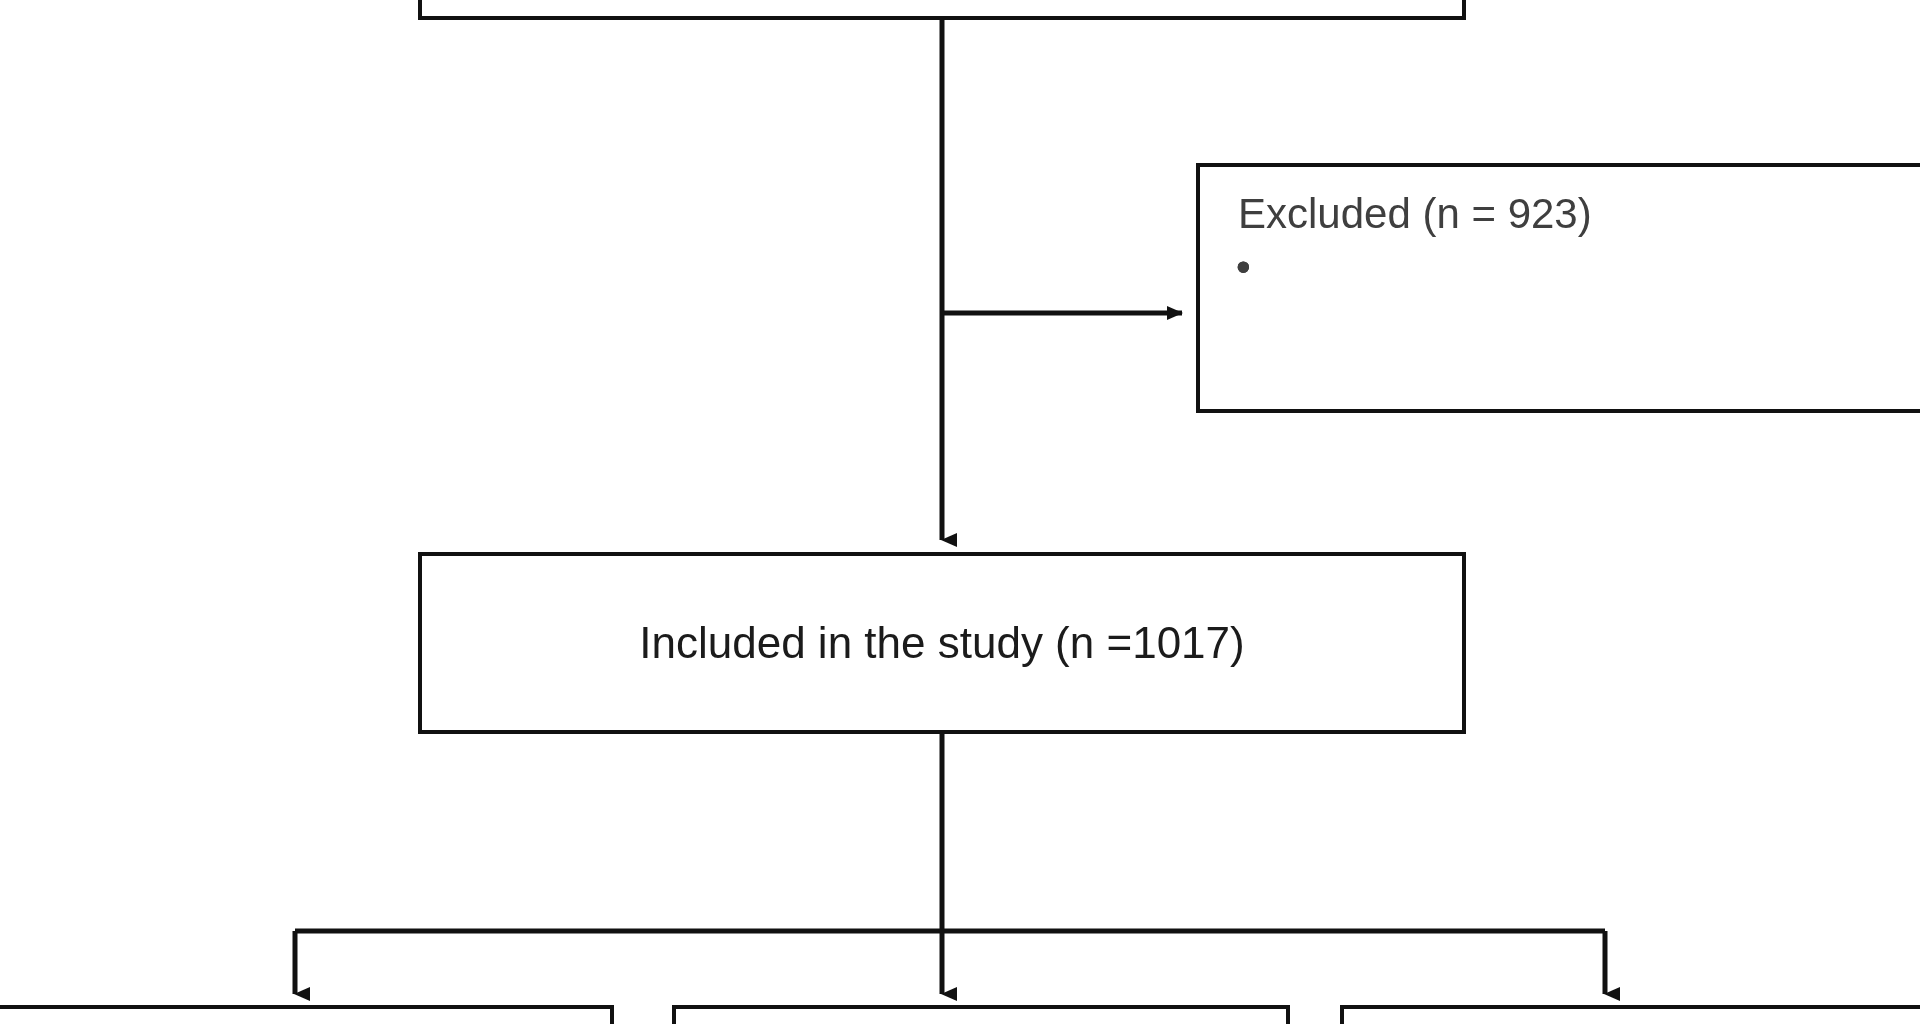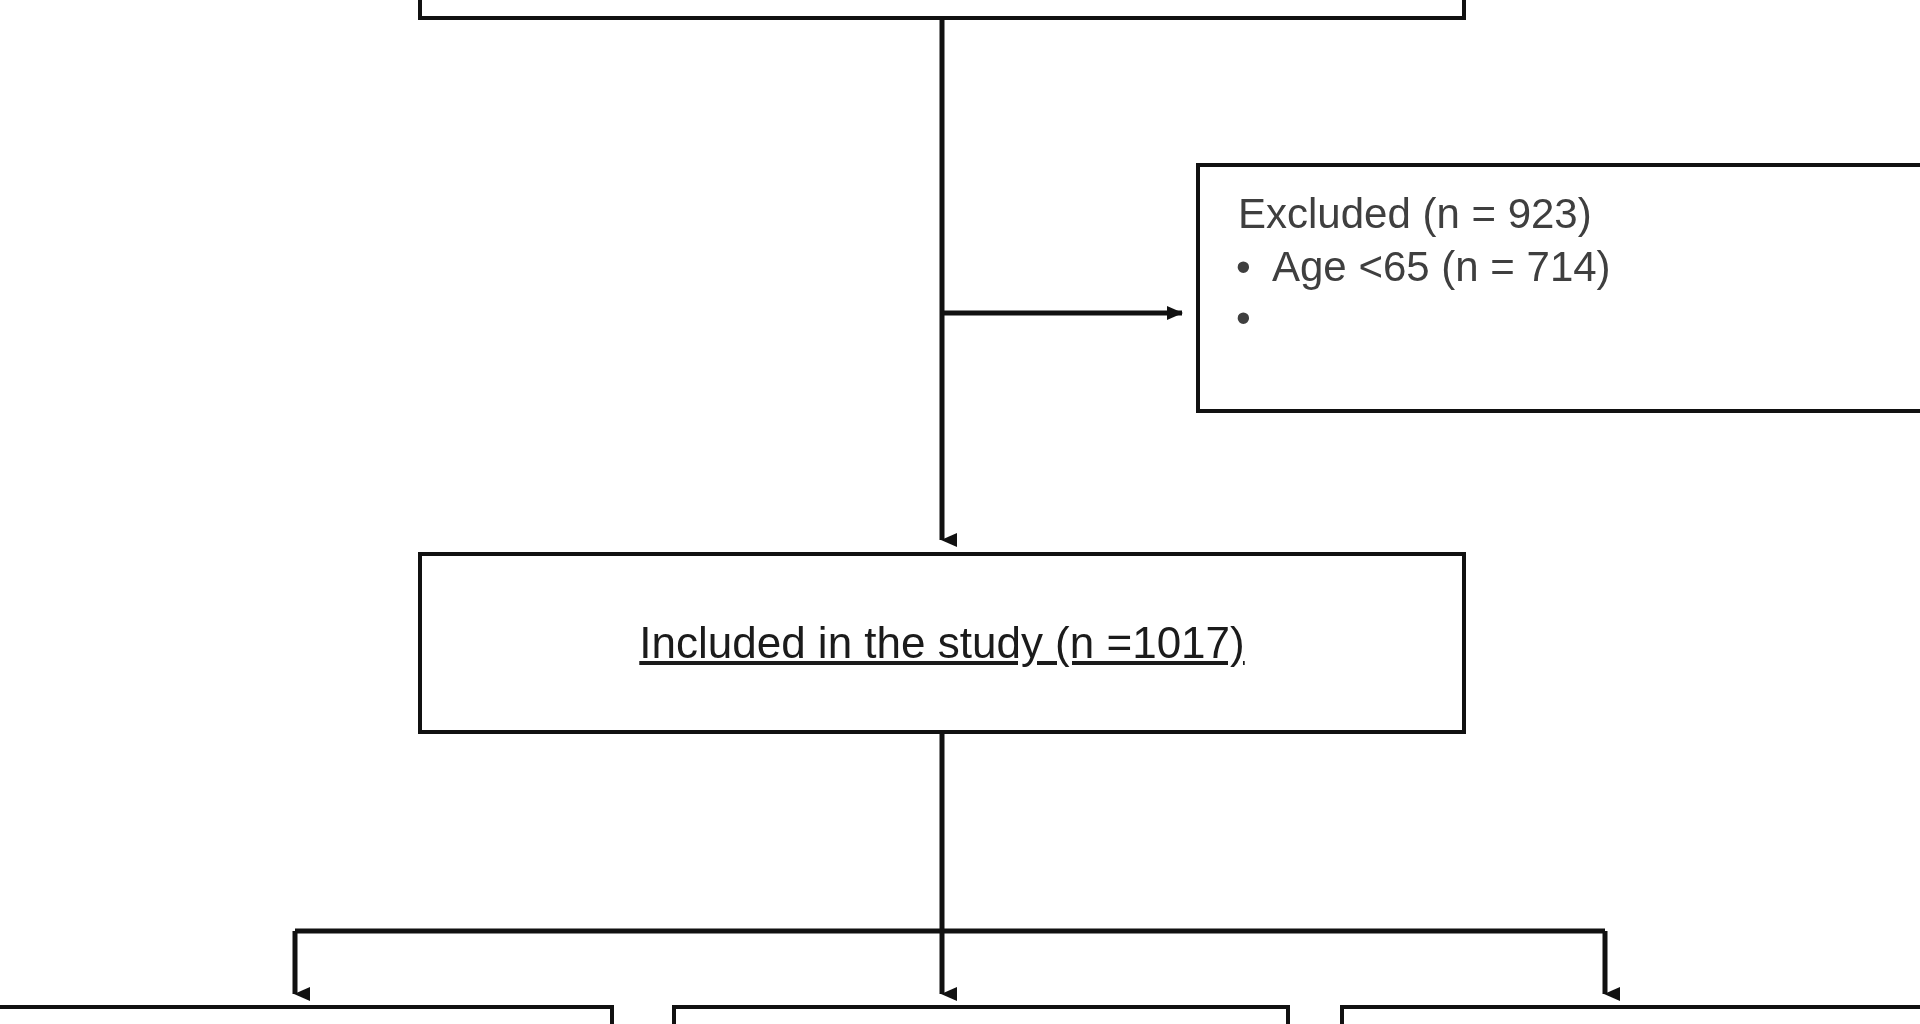--- a/index.html
+++ b/index.html
@@ -99,21 +99,20 @@
   #included-label {
     left: 418px;
     top: 552px;
     width: 1048px;
     height: 182px;
     display: flex;
     align-items: center;
     justify-content: center;
     font-size: 44px;
     color: #1b1b1b;
-    text-decoration: underline;
   }
   
   #box-outcome-1 {
     left: -12px;
     top: 1005px;
     width: 626px;
     height: 150px;
   }
   #box-outcome-2 {
     left: 672px;
@@ -157,21 +156,20 @@
   </svg>
 
   <div class="node-box" id="box-source"></div>
 
   <div class="node-box" id="box-excluded"></div>
   <div id="excluded-content">
     <div class="excluded-title">Excluded (n = 923)</div>
     <ul class="excluded-list">
       <li>
         <span class="bullet-dot">•</span>
-        <span>Age &lt;65 (n = 714)</span>
       </li>
       <li>
         <span class="bullet-dot">•</span>
       </li>
     </ul>
   </div>
 
   <div class="node-box" id="box-included"></div>
   <div class="node-text" id="included-label">Included in the study (n =1017)</div>
 

